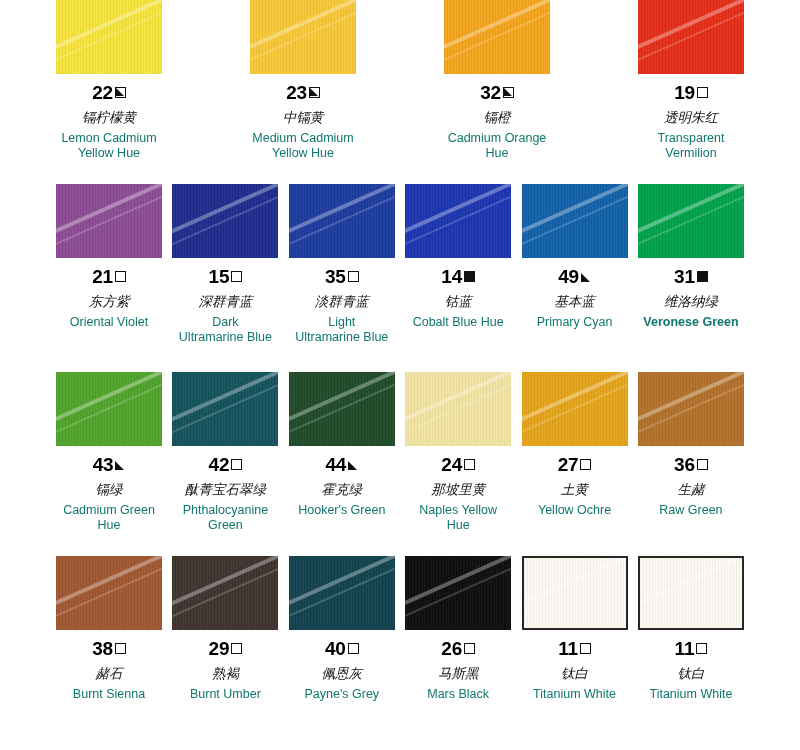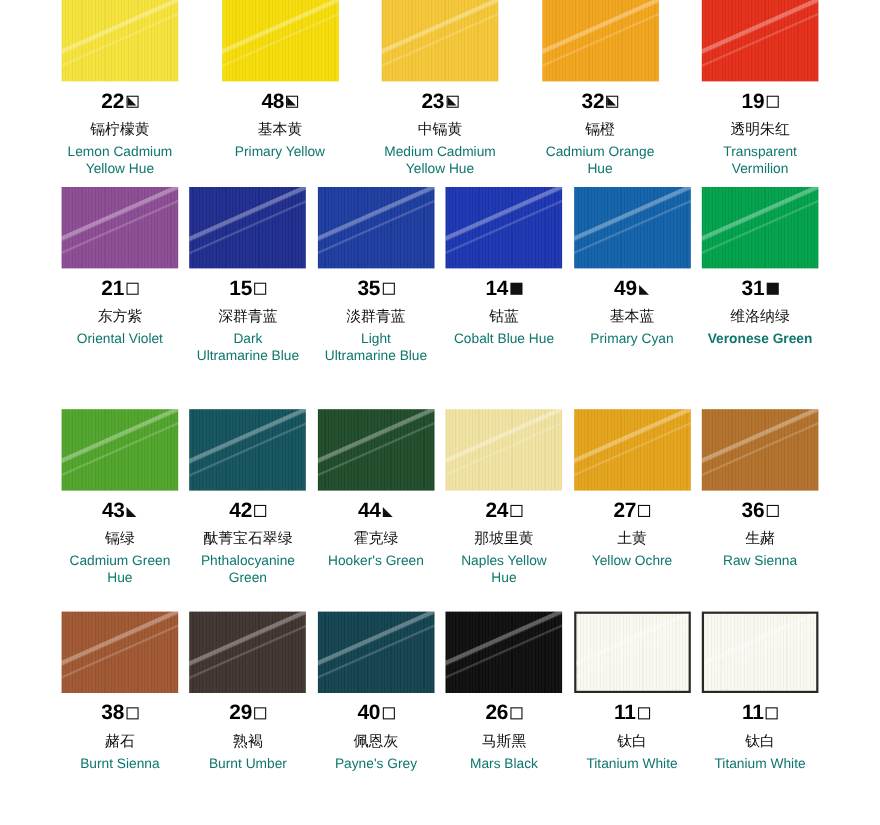--- a/index.html
+++ b/index.html
@@ -137,20 +137,21 @@
     border-left: 9px solid #111;
     border-top: 9px solid transparent;
   }
 
   .cn {
     margin-top: 7px;
     font-size: 13.5px;
     color: #111;
     text-align: left;
     white-space: nowrap;
+    font-style: italic;
   }
   .en {
     margin-top: 4px;
     font-size: 12.5px;
     color: #0f766e;
     text-align: center;
     line-height: 1.22;
     max-width: 108px;
   }
   .en.bold { font-weight: bold; }
@@ -166,32 +167,20 @@
           <div class="sheen"></div>
         </div>
         <div class="meta">
           <span class="code">22</span>
           <span class="sym half"></span>
         </div>
         <div class="cn">镉柠檬黄</div>
         <div class="en">Lemon Cadmium<br>Yellow Hue</div>
       </div>
       <div class="cell">
-        <div class="swatch" style="background: rgb(245, 220, 8);">
-          <div class="sheen2"></div>
-          <div class="sheen"></div>
-        </div>
-        <div class="meta">
-          <span class="code">48</span>
-          <span class="sym half"></span>
-        </div>
-        <div class="cn">基本黄</div>
-        <div class="en">Primary Yellow</div>
-      </div>
-      <div class="cell">
         <div class="swatch" style="background: rgb(245, 198, 54);">
           <div class="sheen2"></div>
           <div class="sheen"></div>
         </div>
         <div class="meta">
           <span class="code">23</span>
           <span class="sym half"></span>
         </div>
         <div class="cn">中镉黄</div>
         <div class="en">Medium Cadmium<br>Yellow Hue</div>
@@ -214,21 +203,21 @@
           <div class="sheen"></div>
         </div>
         <div class="meta">
           <span class="code">19</span>
           <span class="sym open"></span>
         </div>
         <div class="cn">透明朱红</div>
         <div class="en">Transparent<br>Vermilion</div>
       </div>
     </div>
-    <div class="row" style="position: absolute; left: 56px; top: 170px;">
+    <div class="row" style="position: absolute; left: 56px; top: 184px;">
       <div class="cell">
         <div class="swatch" style="background: rgb(139, 75, 146);">
           <div class="sheen2"></div>
           <div class="sheen"></div>
         </div>
         <div class="meta">
           <span class="code">21</span>
           <span class="sym open"></span>
         </div>
         <div class="cn">东方紫</div>
@@ -359,21 +348,21 @@
       <div class="cell">
         <div class="swatch" style="background: rgb(176, 112, 41);">
           <div class="sheen2"></div>
           <div class="sheen"></div>
         </div>
         <div class="meta">
           <span class="code">36</span>
           <span class="sym open"></span>
         </div>
         <div class="cn">生赭</div>
-        <div class="en">Raw Sienna</div>
+        <div class="en">Raw Green</div>
       </div>
     </div>
     <div class="row" style="position: absolute; left: 56px; top: 556px;">
       <div class="cell">
         <div class="swatch" style="background: rgb(158, 86, 49);">
           <div class="sheen2"></div>
           <div class="sheen"></div>
         </div>
         <div class="meta">
           <span class="code">38</span>

